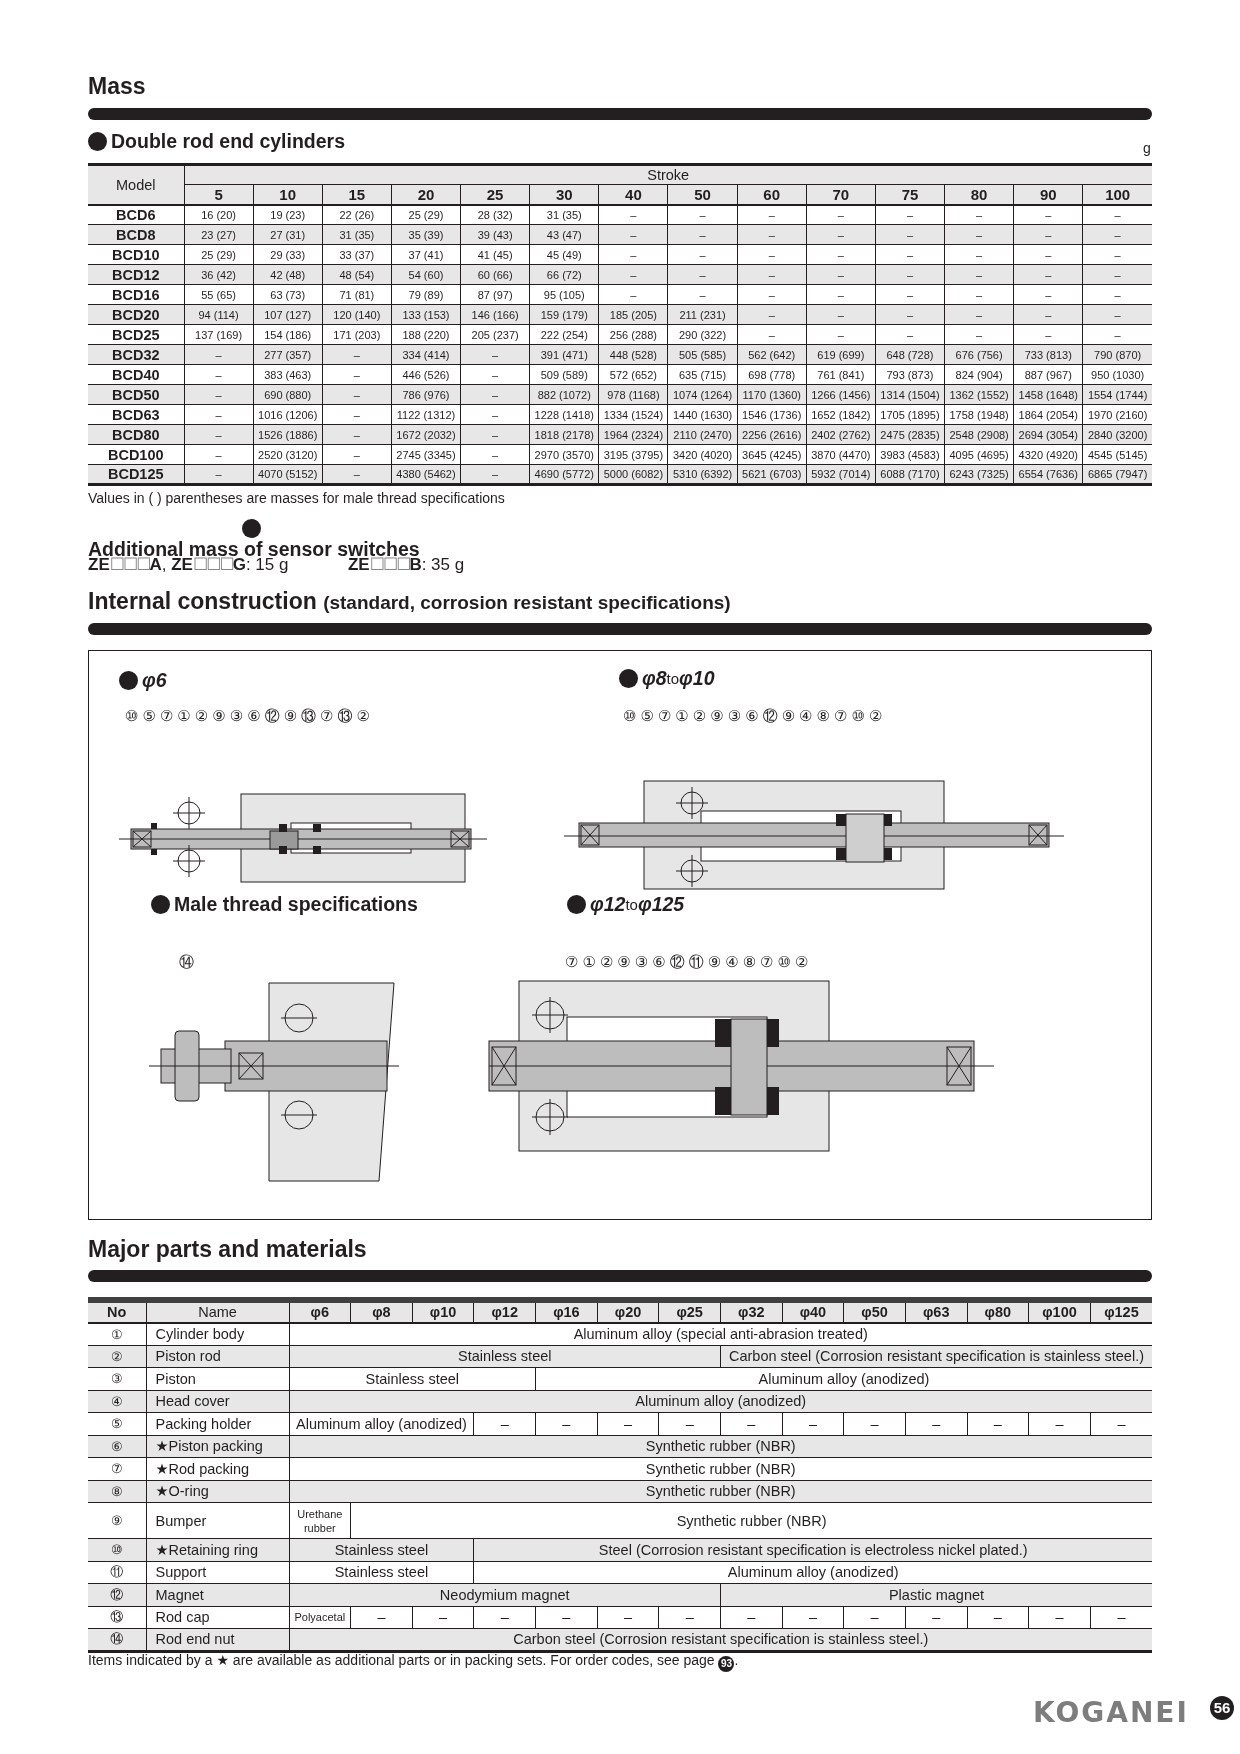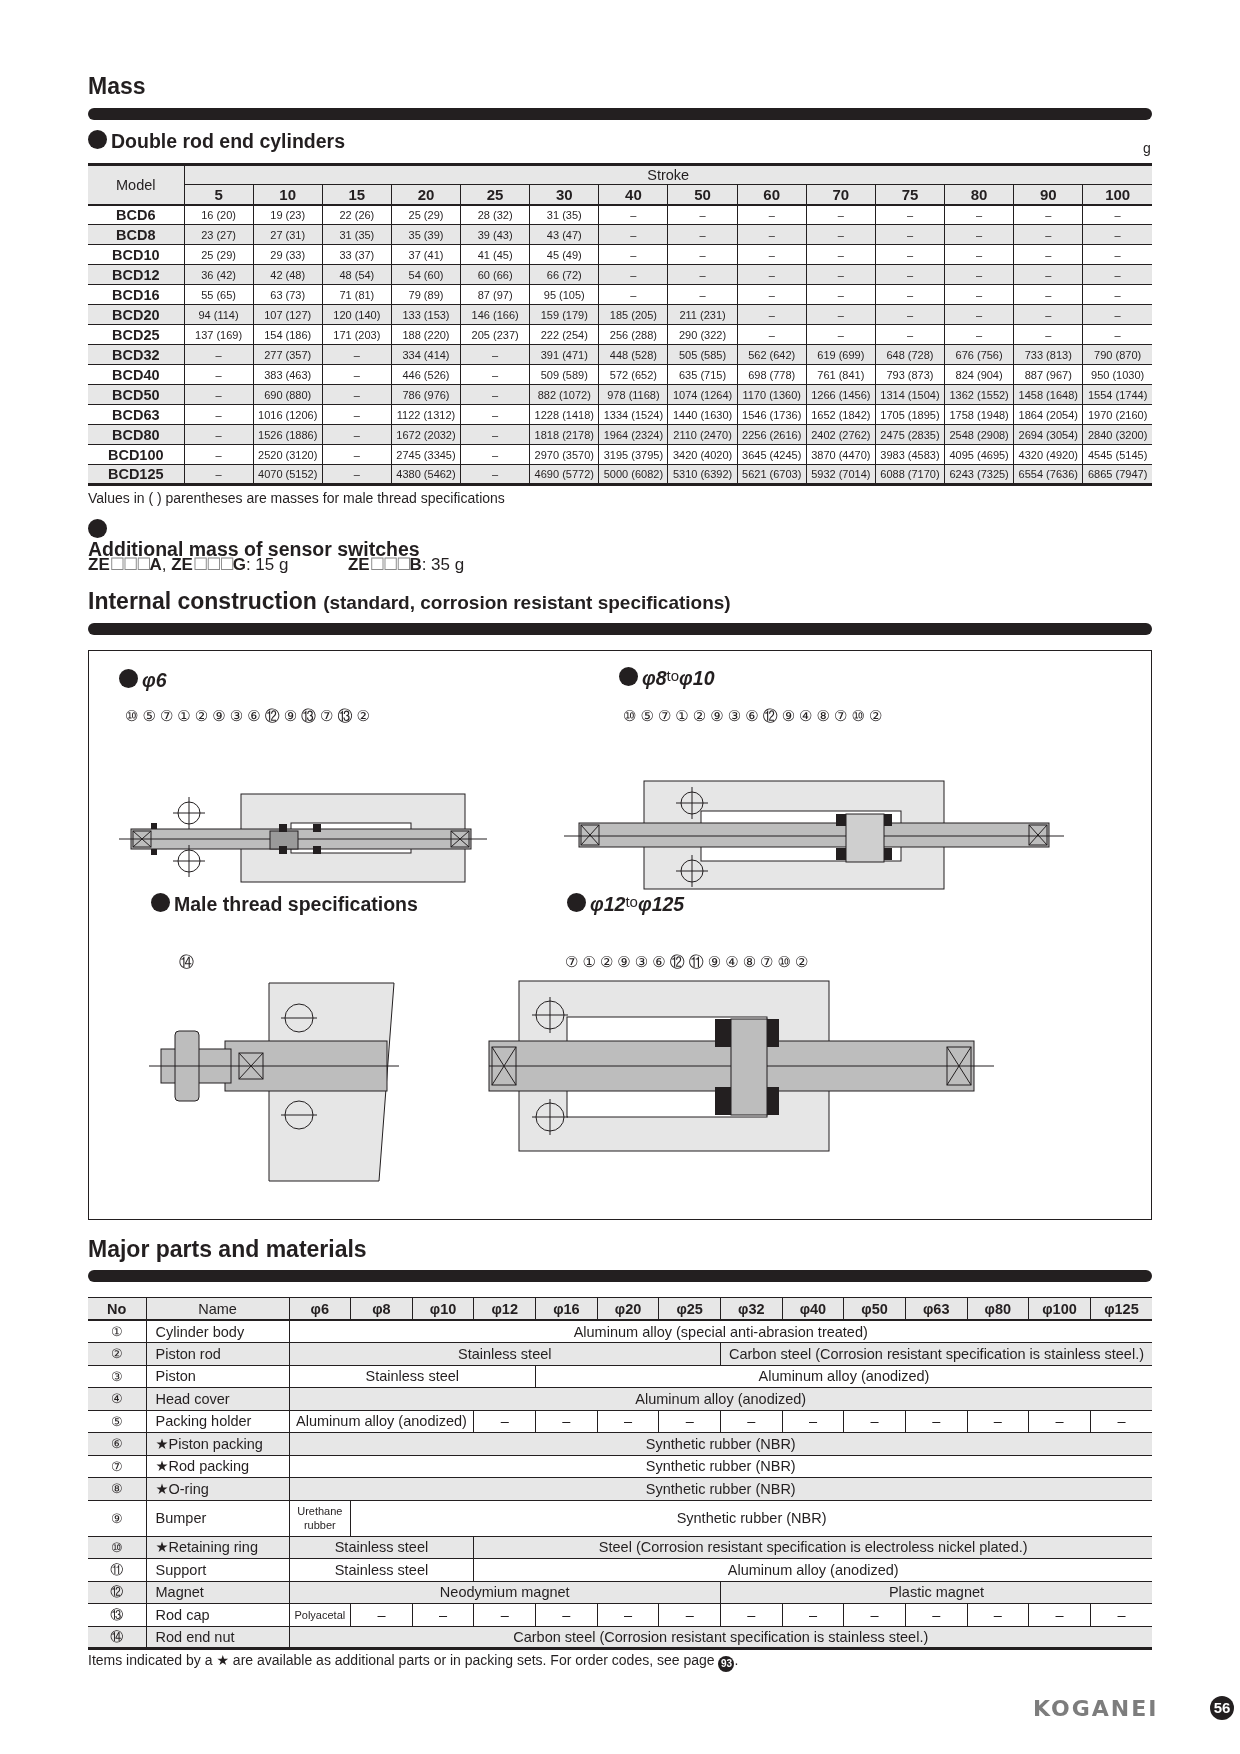--- a/index.html
+++ b/index.html
@@ -2,50 +2,50 @@
 <html><head>
 <meta charset="utf-8">
 <style>
   * { box-sizing: border-box; }
   html, body { margin: 0; padding: 0; background: #ffffff; }
   body { width: 1240px; height: 1754px; position: relative; font-family: "Liberation Sans", sans-serif; color: #231f20; overflow: hidden; }
   .abs { position: absolute; }
   .h1 { font-weight: bold; font-size: 23px; text-align: center; }
   .h1 .sub { font-size: 19px; }
   .bar { position: absolute; left: 88px; width: 1064px; height: 12px; background: #231f20; border-radius: 6px; }
-  .h2 { font-weight: bold; font-size: 19.5px; display: flex; align-items: flex-start; }
+  .h2 { font-weight: bold; font-size: 19.5px; display: flex; align-items: center; }
   .dot { display: inline-block; width: 19px; height: 19px; border-radius: 50%; background: #231f20; margin-right: 4px; }
   .note { font-size: 14px; }
 
   table { border-collapse: collapse; }
   table.mass { position: absolute; left: 88px; top: 163px; width: 1064px; border-top: 3px solid #231f20; border-bottom: 3px solid #231f20; table-layout: fixed; }
   table.mass td, table.mass th { border: 1px solid #231f20; text-align: center; padding: 0; height: 20px; font-size: 11px; white-space: nowrap; }
   table.mass tr td:first-child, table.mass tr th:first-child { border-left: none; }
   table.mass tr td:last-child, table.mass tr th:last-child { border-right: none; }
   table.mass thead th { background: #e7e7e7; font-weight: normal; font-size: 14.5px; }
   table.mass thead tr.strokes th { font-weight: bold; font-size: 15px; border-bottom: 2px solid #231f20; }
   table.mass tbody td.model { font-weight: bold; font-size: 14.5px; }
   table.mass tbody tr:nth-child(even) td { background: #e7e7e7; }
 
   .diagram-frame { position: absolute; left: 88px; top: 650px; width: 1064px; height: 570px; border: 1px solid #231f20; }
   .circ { font-size: 15px; }
 
-  table.parts { position: absolute; left: 88px; top: 1297px; width: 1064px; border-top: 1px solid #404040; border-bottom: 3px solid #231f20; table-layout: fixed; }
+  table.parts { position: absolute; left: 88px; top: 1297px; width: 1064px; border-top: 6px solid #404040; border-bottom: 3px solid #231f20; table-layout: fixed; }
   table.parts td, table.parts th { border: 1px solid #231f20; padding: 0; height: 22.5px; font-size: 14.5px; text-align: center; white-space: nowrap; }
   table.parts tr td:first-child, table.parts tr th:first-child { border-left: none; }
   table.parts tr td:last-child, table.parts tr th:last-child { border-right: none; }
   table.parts thead th { background: #e7e7e7; font-weight: bold; border-bottom: 2px solid #231f20; }
   table.parts thead th.nm { font-weight: normal; }
   table.parts tbody tr:nth-child(even) td { background: #e7e7e7; }
   table.parts td.name { text-align: left; padding-left: 9px; }
   table.parts td.no { font-size: 13px; }
   table.parts td.small { font-size: 11px; line-height: 14px; }
   table.parts tr.tall td { height: 36px; }
 
-  .footer-logo { position: absolute; left: 1033px; top: 1696px; font-size: 22px; font-weight: bold; letter-spacing: 2px; color: #7d7d7d; font-family: "DejaVu Sans", sans-serif; }
+  .footer-logo { position: absolute; left: 1033px; top: 1696px; font-size: 28px; font-weight: bold; letter-spacing: 2px; color: #7d7d7d; font-family: "DejaVu Sans", sans-serif; }
   .page-badge { position: absolute; left: 1176px; top: 1696px; width: 24px; height: 24px; border-radius: 50%; background: #231f20; color: #fff; font-size: 15px; font-weight: bold; text-align: center; line-height: 24px; margin-left: 34px; }
 </style>
 </head>
 <body>
 
 <div class="abs h1" style="left:88px; top:73px;">Mass</div>
 <div class="bar" style="top:108px;"></div>
 
 <div class="abs h2" style="left:88px; top:130px;">
   <span class="dot"></span>

